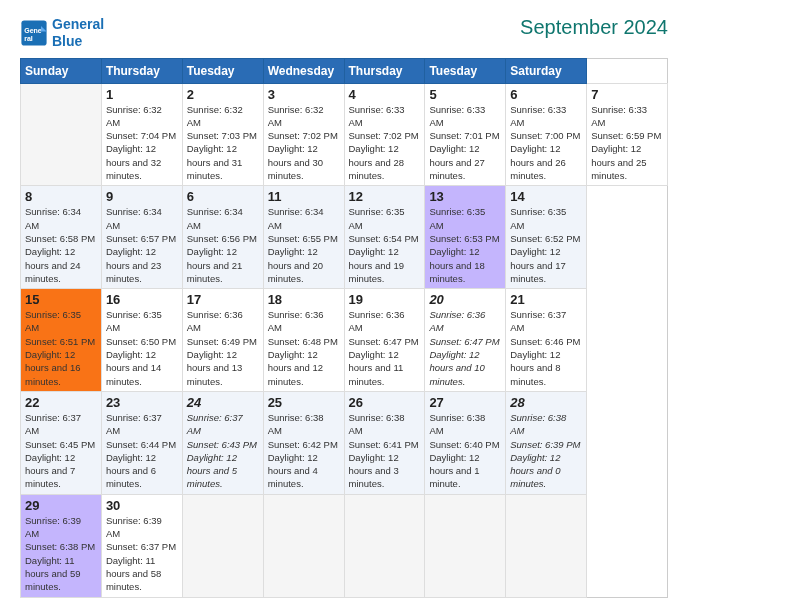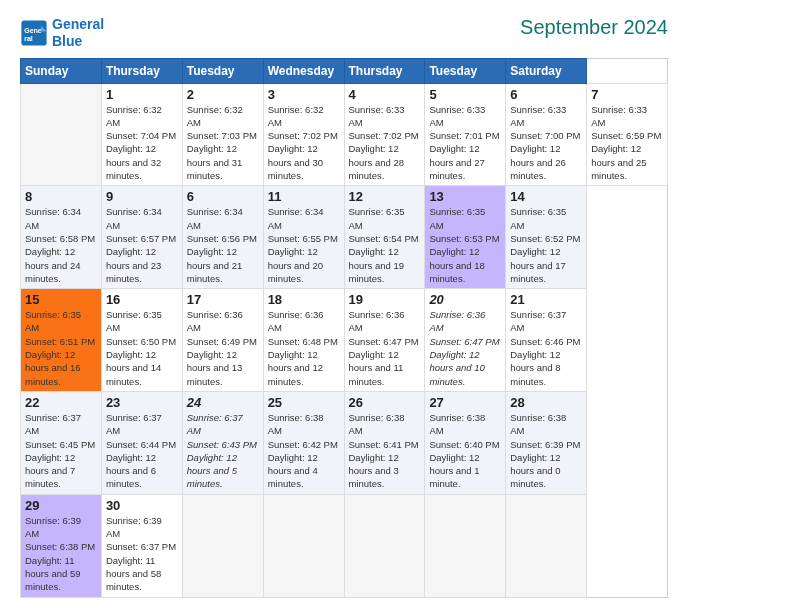--- a/index.html
+++ b/index.html
@@ -156,21 +156,21 @@
           <td style="background: rgb(255, 255, 255); font-style: italic;"><span class="day-num">20</span><span style="font-size: 9.5px; line-height: 1.4;">Sunrise: 6:36 AM<br>Sunset: 6:47 PM<br>Daylight: 12 hours and 10 minutes.</span></td>
           <td style="background: rgb(255, 255, 255);"><span class="day-num">21</span><span style="font-size: 9.5px; line-height: 1.4;">Sunrise: 6:37 AM<br>Sunset: 6:46 PM<br>Daylight: 12 hours and 8 minutes.</span></td>
         </tr>
         <tr>
           <td style="background: rgb(240, 244, 250);"><span class="day-num">22</span><span style="font-size: 9.5px; line-height: 1.4;">Sunrise: 6:37 AM<br>Sunset: 6:45 PM<br>Daylight: 12 hours and 7 minutes.</span></td>
           <td style="background: rgb(240, 244, 250);"><span class="day-num">23</span><span style="font-size: 9.5px; line-height: 1.4;">Sunrise: 6:37 AM<br>Sunset: 6:44 PM<br>Daylight: 12 hours and 6 minutes.</span></td>
           <td style="background: rgb(240, 244, 250); font-style: italic;"><span class="day-num">24</span><span style="font-size: 9.5px; line-height: 1.4;">Sunrise: 6:37 AM<br>Sunset: 6:43 PM<br>Daylight: 12 hours and 5 minutes.</span></td>
           <td style="background: rgb(240, 244, 250);"><span class="day-num">25</span><span style="font-size: 9.5px; line-height: 1.4;">Sunrise: 6:38 AM<br>Sunset: 6:42 PM<br>Daylight: 12 hours and 4 minutes.</span></td>
           <td style="background: rgb(240, 244, 250);"><span class="day-num">26</span><span style="font-size: 9.5px; line-height: 1.4;">Sunrise: 6:38 AM<br>Sunset: 6:41 PM<br>Daylight: 12 hours and 3 minutes.</span></td>
           <td style="background: rgb(240, 244, 250);"><span class="day-num">27</span><span style="font-size: 9.5px; line-height: 1.4;">Sunrise: 6:38 AM<br>Sunset: 6:40 PM<br>Daylight: 12 hours and 1 minute.</span></td>
-          <td style="background: rgb(240, 244, 250);"><span class="day-num">28</span><span style="font-size: 9.5px; line-height: 1.4;">Sunrise: 6:38 AM<br>Sunset: 6:39 PM<br>Daylight: 12 hours and 0 minutes.</span></td>
+          <td style="background: rgb(240, 244, 250); font-style: italic;"><span class="day-num">28</span><span style="font-size: 9.5px; line-height: 1.4;">Sunrise: 6:38 AM<br>Sunset: 6:39 PM<br>Daylight: 12 hours and 0 minutes.</span></td>
         </tr>
         <tr>
           <td style="background: #c4b5fd;"><span class="day-num">29</span><span style="font-size: 9.5px; line-height: 1.4;">Sunrise: 6:39 AM<br>Sunset: 6:38 PM<br>Daylight: 11 hours and 59 minutes.</span></td>
           <td style="background: rgb(255, 255, 255);"><span class="day-num">30</span><span style="font-size: 9.5px; line-height: 1.4;">Sunrise: 6:39 AM<br>Sunset: 6:37 PM<br>Daylight: 11 hours and 58 minutes.</span></td>
           <td class="cell-empty"></td>
           <td class="cell-empty"></td>
           <td class="cell-empty"></td>
           <td class="cell-empty"></td>
           <td class="cell-empty"></td>
         </tr>

